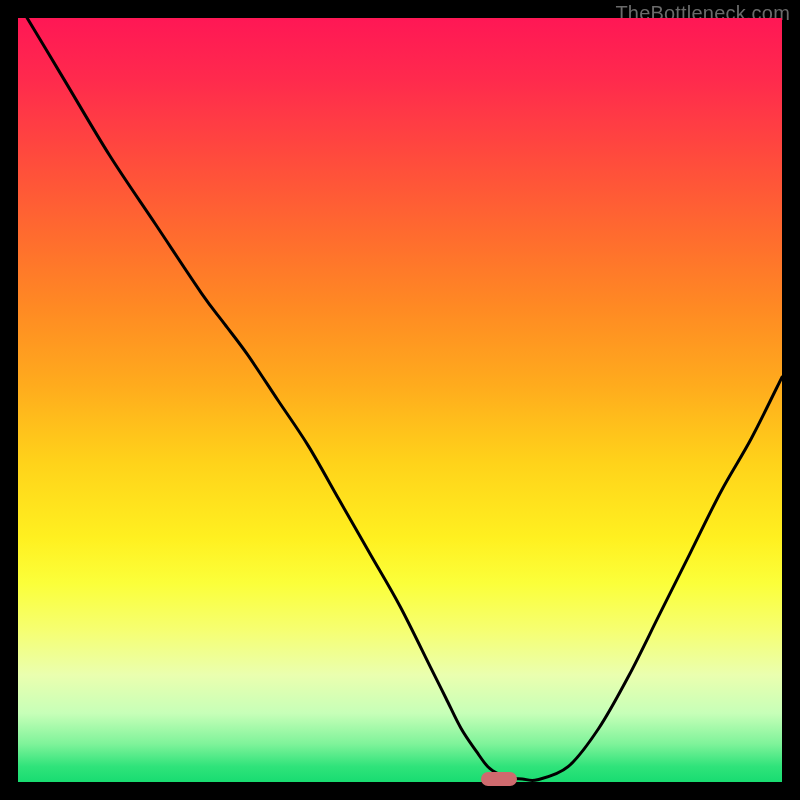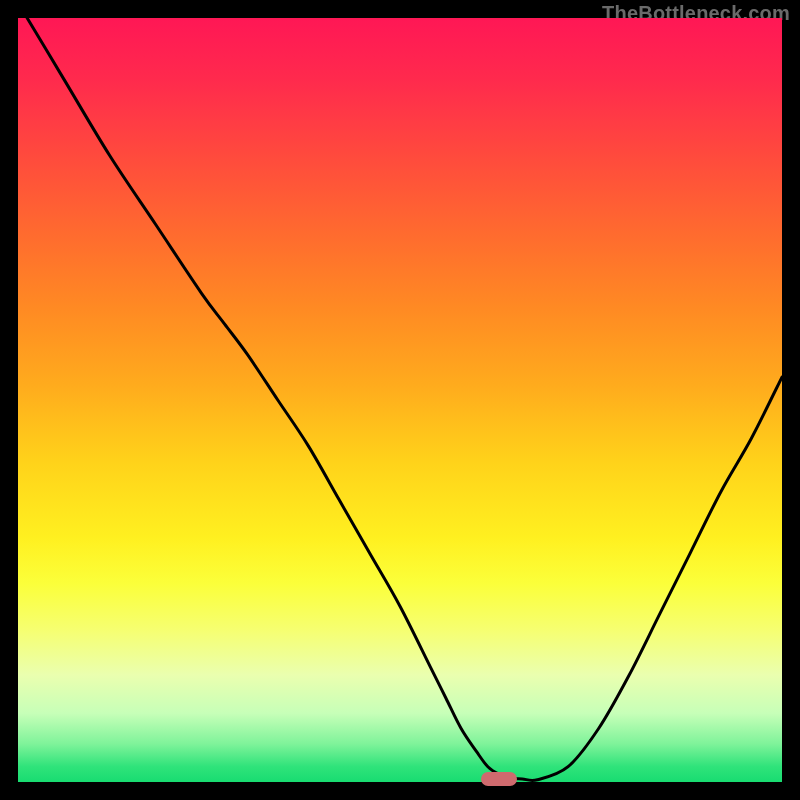--- a/index.html
+++ b/index.html
@@ -40,21 +40,21 @@
       #2fe37a 98%,
       #18dc71 100%
     );
   }
   .watermark {
     position: absolute;
     top: 2px;
     right: 10px;
     color: #6a6a6a;
     font-size: 20px;
-    font-weight: 700;
+    font-weight: 400;
     letter-spacing: 0.2px;
     user-select: none;
   }
   svg.curve {
     position: absolute;
     left: 0;
     top: 0;
     width: 764px;
     height: 764px;
   }

